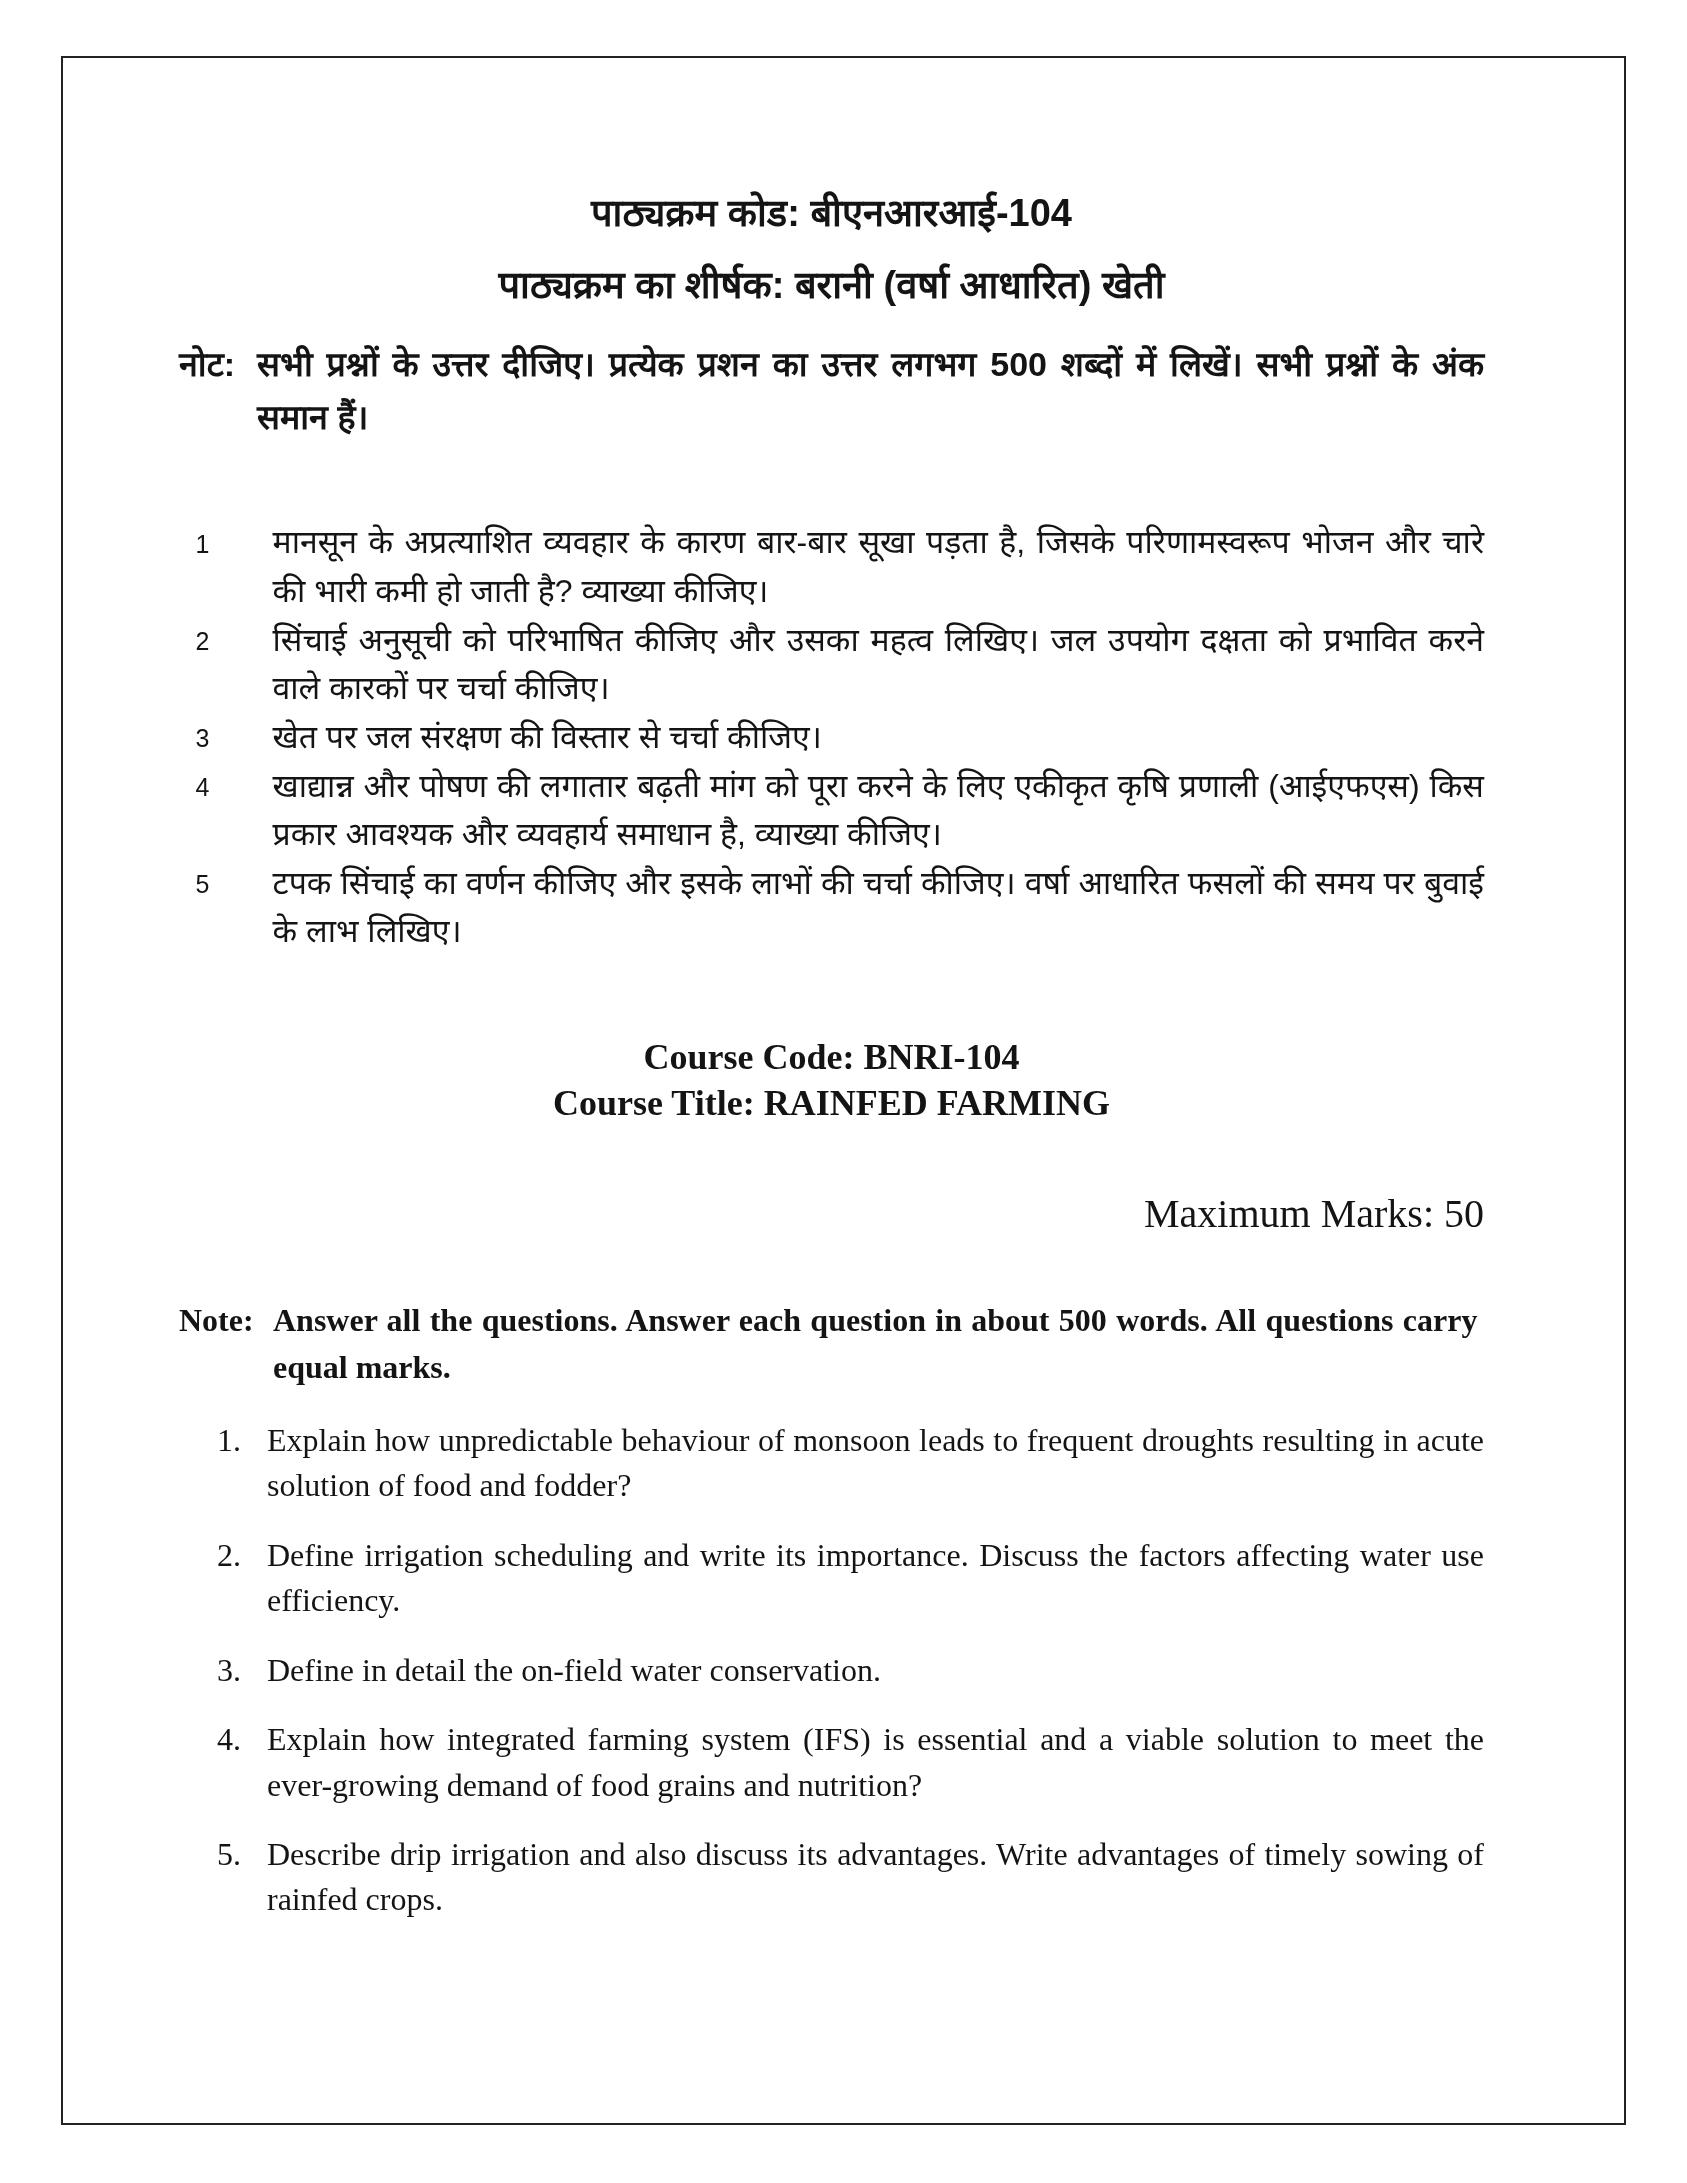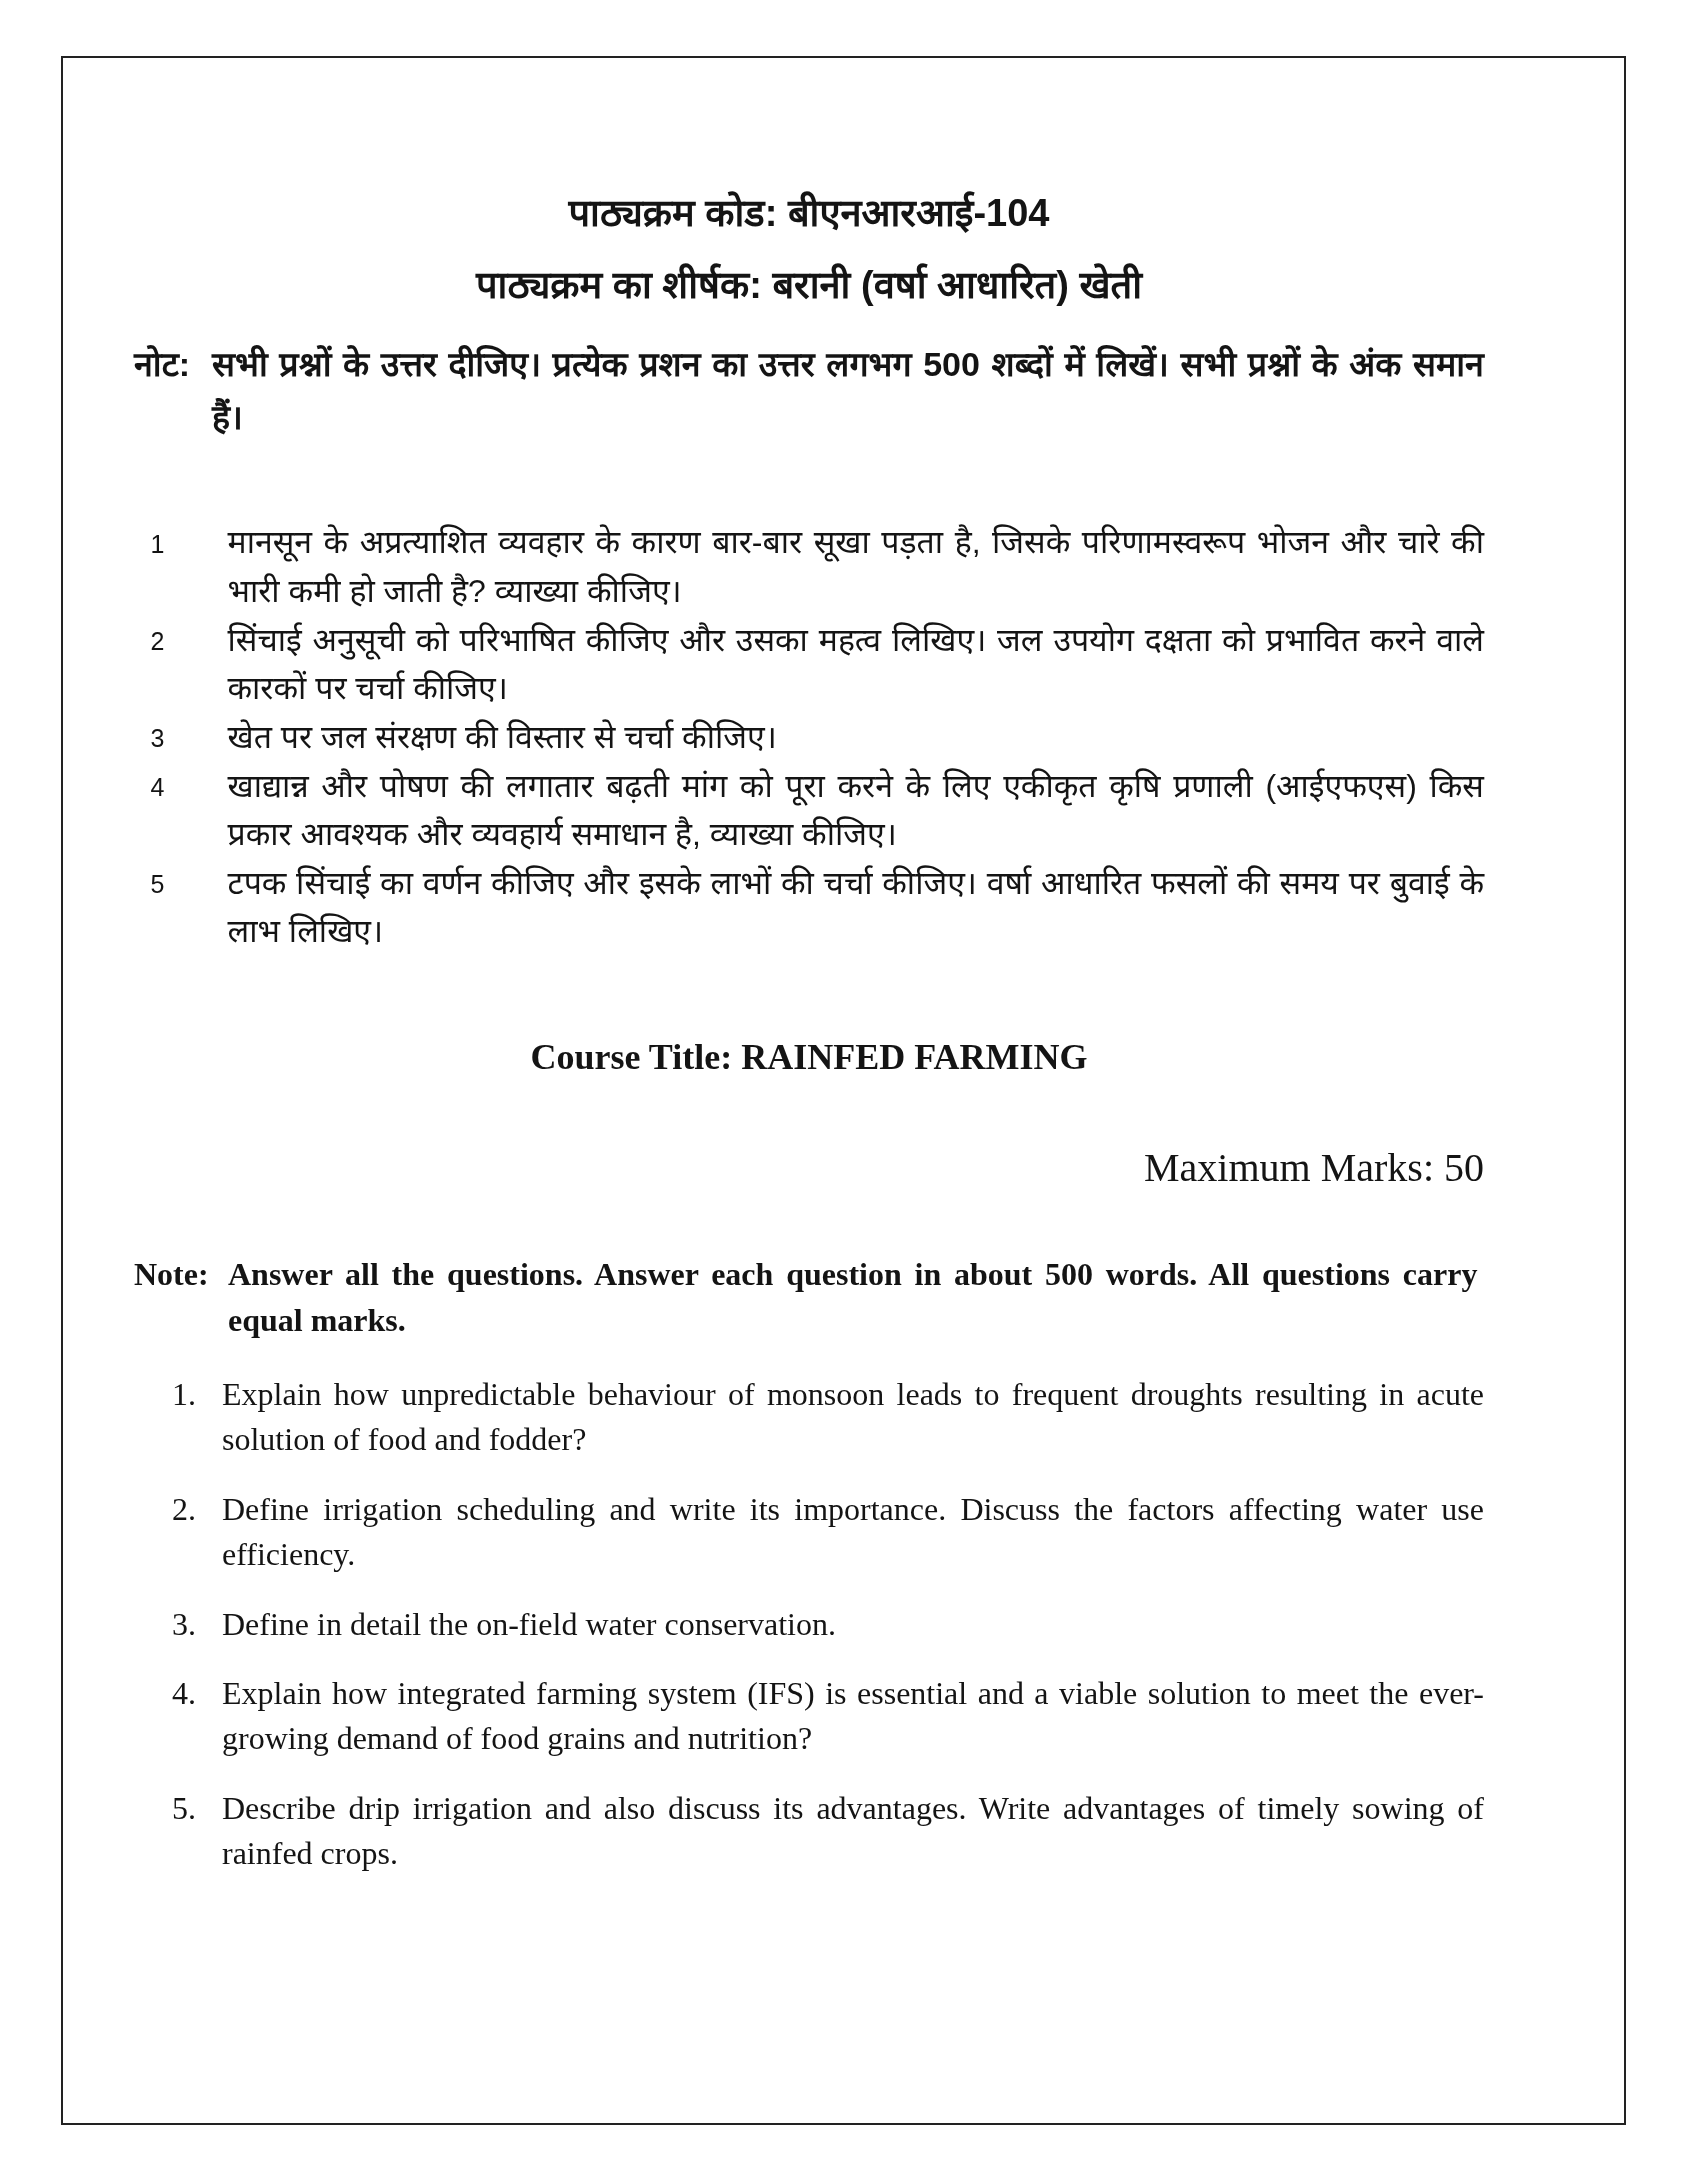--- a/index.html
+++ b/index.html
@@ -15,21 +15,21 @@
     color: #141414;
   }
   .border-frame {
     position: absolute;
     top: 56px;
     left: 61px;
     right: 61px;
     bottom: 58px;
     border: 2.6px solid #222222;
     box-sizing: border-box;
-    padding: 136px 140px 66px 71px;
+    padding: 136px 140px 66px 116px;
   }
 
   
   .hindi-section {
     font-family: "Liberation Sans", sans-serif;
   }
   .h-title {
     text-align: center;
     font-weight: bold;
     font-size: 38px;
@@ -160,20 +160,21 @@
       </div>
       <div class="hq">
         <span class="hq-num">5</span>
         <span class="hq-text">टपक सिंचाई का वर्णन कीजिए और इसके लाभों की चर्चा कीजिए। वर्षा आधारित फसलों की समय पर बुवाई के लाभ लिखिए।</span>
       </div>
     </div>
   </div>
 
   <div class="english-section">
 
+    <div class="e-title">Course Code: BNRI-104</div>
     <div class="e-title">Course Title: RAINFED FARMING</div>
 
     <div class="e-marks">Maximum Marks: 50</div>
 
     <div class="e-note">
       <span class="e-note-label">Note:</span>
       <span class="e-note-text">Answer all the questions. Answer each question in about 500 words. All questions carry equal marks.</span>
     </div>
 
     <div class="e-questions">

